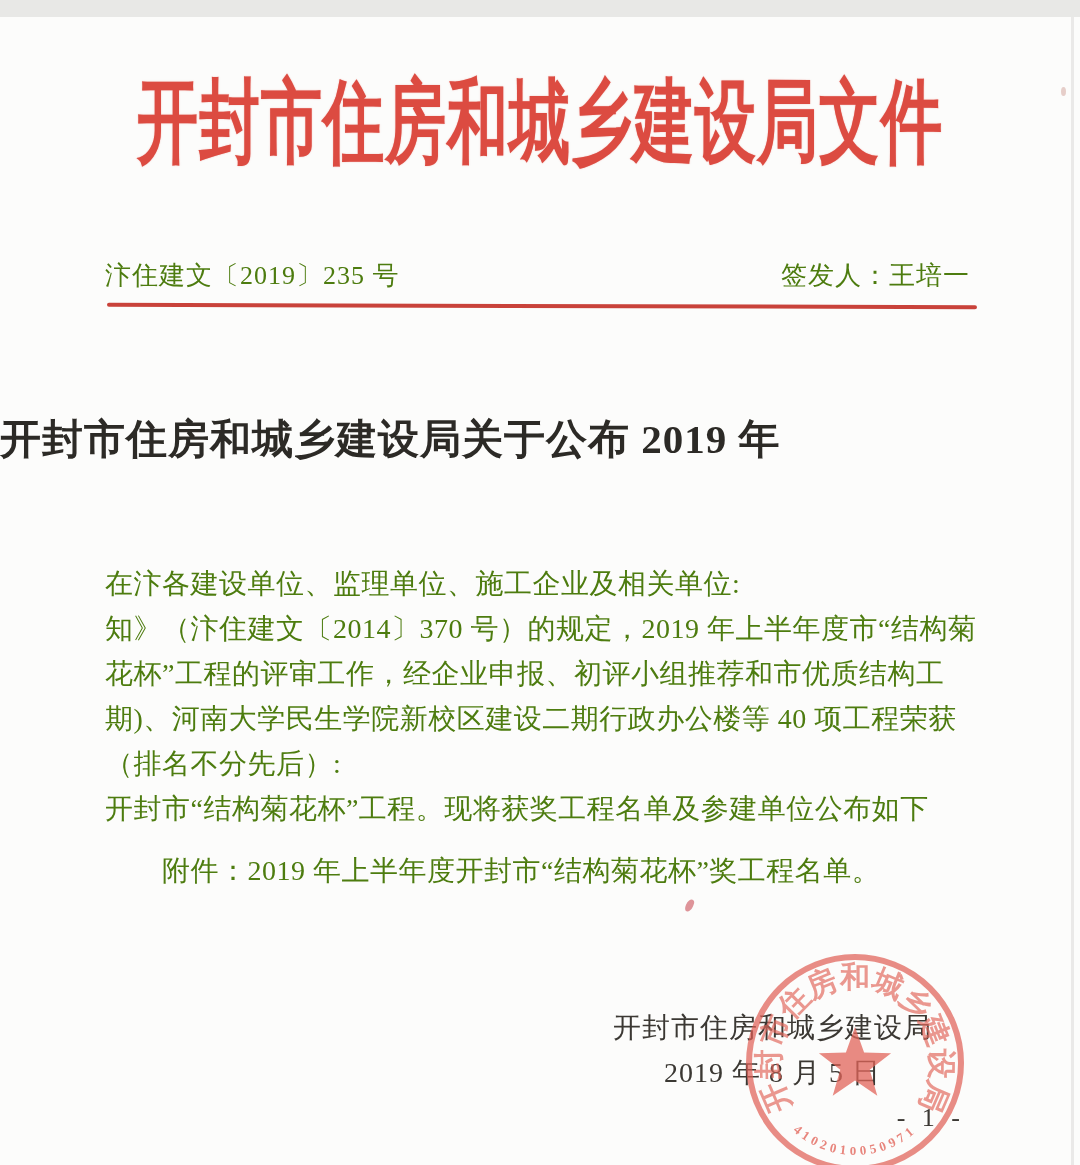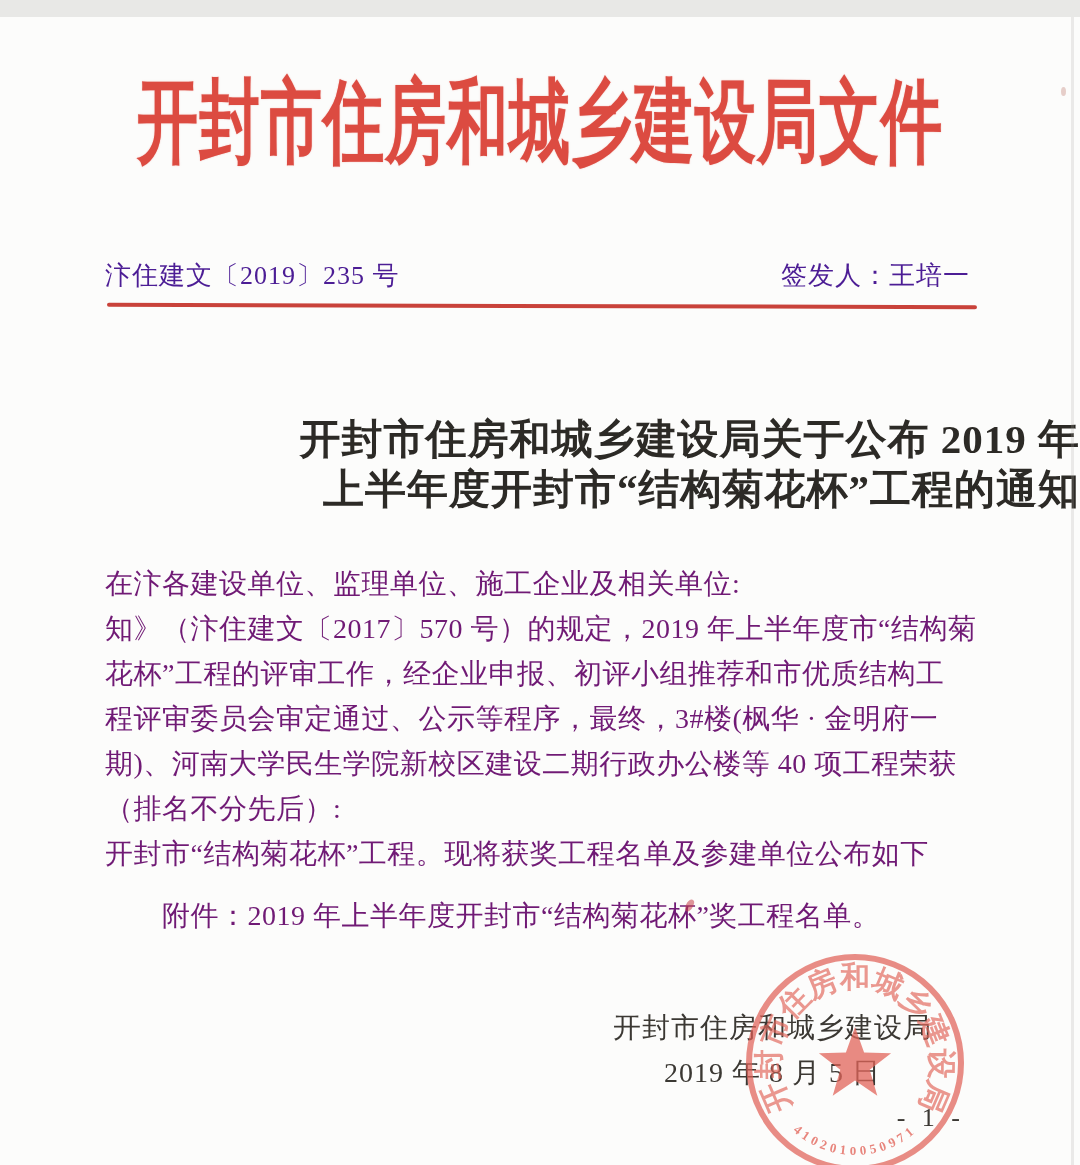--- a/index.html
+++ b/index.html
@@ -33,52 +33,52 @@
     transform-origin: center;
     text-shadow: 0 0 1px rgba(220,75,65,.55);
   }
 
   
   .docline {
     position: absolute;
     top: 241px; left: 105px; right: 110px;
     display: flex; justify-content: space-between; align-items: baseline;
     font-size: 26px;
-    color: #4c1d95;
+    color: #4d7c0f;
     letter-spacing: 1px;
   }
 
   
   .rule {
     position: absolute;
     top: 287px; left: 107px; width: 870px; height: 4px;
     background: #c9423a;
     transform: rotate(0.15deg);
     border-radius: 2px;
   }
 
   
   .title {
     position: absolute;
     top: 397px; left: 0; right: 0;
-    text-align: right;
+    text-align: left;
     font-size: 41px;
     font-weight: bold;
     line-height: 50px;
     color: #2c2a26;
     letter-spacing: 1px;
   }
 
   
   .body {
     position: absolute;
     top: 544px; left: 105px; width: 885px;
     font-size: 28px;
     line-height: 45px;
-    color: #701a75;
+    color: #4d7c0f;
     letter-spacing: 0.5px;
     white-space: nowrap;
   }
   .body .line { height: 45px; }
   .body .indent { padding-left: 57px; }
   .body .attachment { margin-top: 17px; }
 
   
   .sig {
     position: absolute;
@@ -139,28 +139,26 @@
 
   <div class="docline">
     <span>汴住建文〔2019〕235 号</span>
     <span>签发人：王培一</span>
   </div>
 
   <div class="rule"></div>
 
   <div class="title">
     <div>开封市住房和城乡建设局关于公布 2019 年</div>
-    <div>上半年度开封市“结构菊花杯”工程的通知</div>
   </div>
 
   <div class="body">
     <div class="line">在汴各建设单位、监理单位、施工企业及相关单位:</div>
-    <div class="line">知》（汴住建文〔2017〕570 号）的规定，2019 年上半年度市“结构菊</div>
+    <div class="line">知》（汴住建文〔2014〕370 号）的规定，2019 年上半年度市“结构菊</div>
     <div class="line">花杯”工程的评审工作，经企业申报、初评小组推荐和市优质结构工</div>
-    <div class="line">程评审委员会审定通过、公示等程序，最终，3#楼(枫华 · 金明府一</div>
     <div class="line">期)、河南大学民生学院新校区建设二期行政办公楼等 40 项工程荣获</div>
     <div class="line">（排名不分先后）:</div>
     <div class="line">开封市“结构菊花杯”工程。现将获奖工程名单及参建单位公布如下</div>
     <div class="line indent attachment">附件：2019 年上半年度开封市“结构菊花杯”奖工程名单。</div>
   </div>
 
   <div class="sig">
     <div>开封市住房和城乡建设局</div>
     <div>2019 年 8 月 5 日</div>
   </div>

